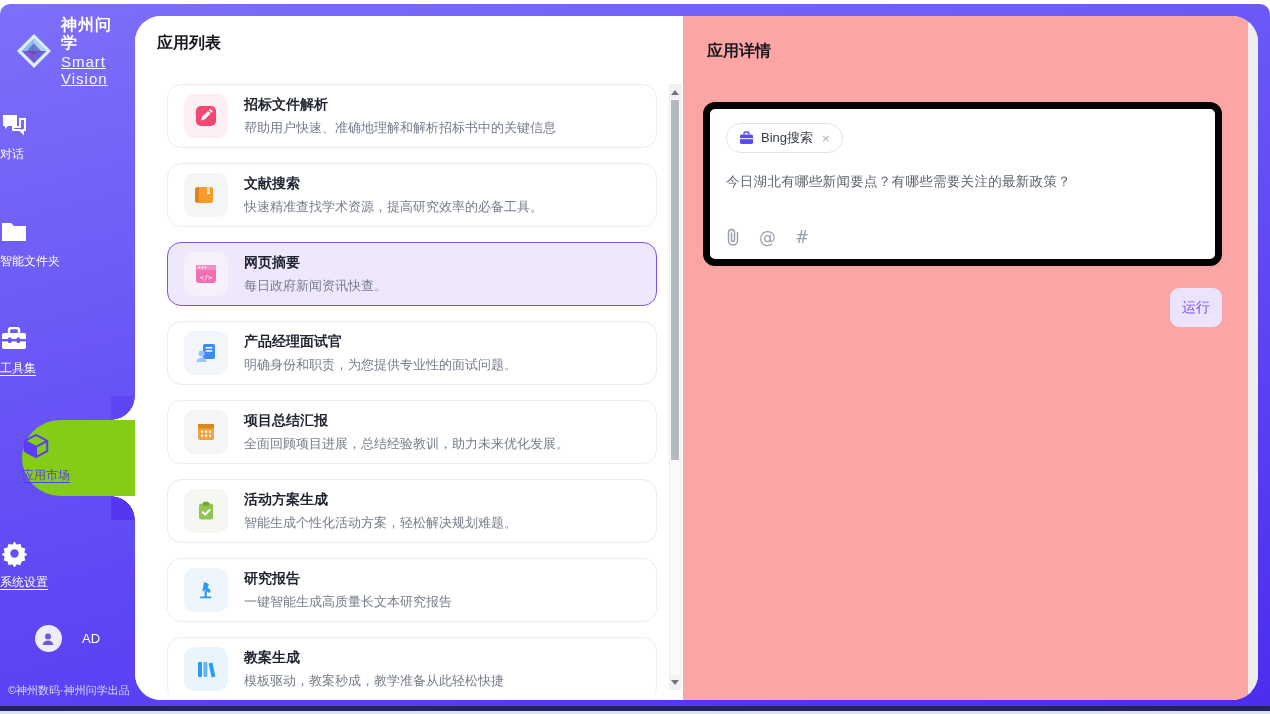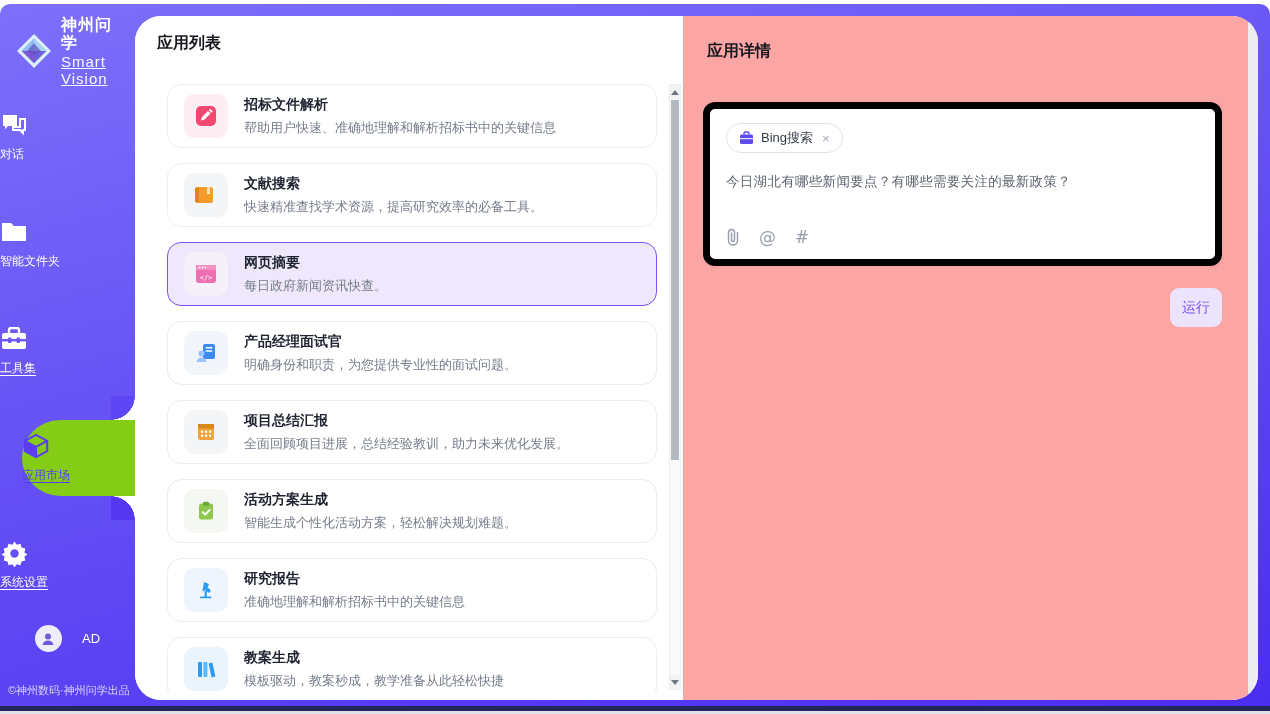--- a/index.html
+++ b/index.html
@@ -290,21 +290,21 @@
       <div class="card">
         <span class="card-icon" style="background:#eef5fc;">
           <svg width="22" height="22" viewBox="0 0 22 22">
               <path d="M9 3l5 2-1.4 3.4 3.4 3.2-2 2.4-3.6-2.8-3 1.4z" fill="#2d9bf0"></path>
               <rect x="9.6" y="12" width="2.2" height="6" fill="#2d9bf0"></rect>
               <rect x="5" y="17.5" width="11.5" height="1.8" rx=".9" fill="#2d9bf0"></rect>
             </svg>
         </span>
         <span class="card-texts">
           <div class="card-title">研究报告</div>
-          <div class="card-desc">准确地理解和解析招标书中的关键信息</div>
+          <div class="card-desc">一键智能生成高质量长文本研究报告</div>
         </span>
       </div>
 
       <div class="card">
         <span class="card-icon" style="background:#e9f4fd;">
           <svg width="22" height="22" viewBox="0 0 22 22">
               <rect x="3" y="4" width="4" height="15" rx="1" fill="#2d9bf0"></rect>
               <rect x="8.4" y="4" width="4" height="15" rx="1" fill="#63b6f5"></rect>
               <path d="M13.6 5.6l3.8-1 3 14-3.8 1z" fill="#2d9bf0"></path>
             </svg>

